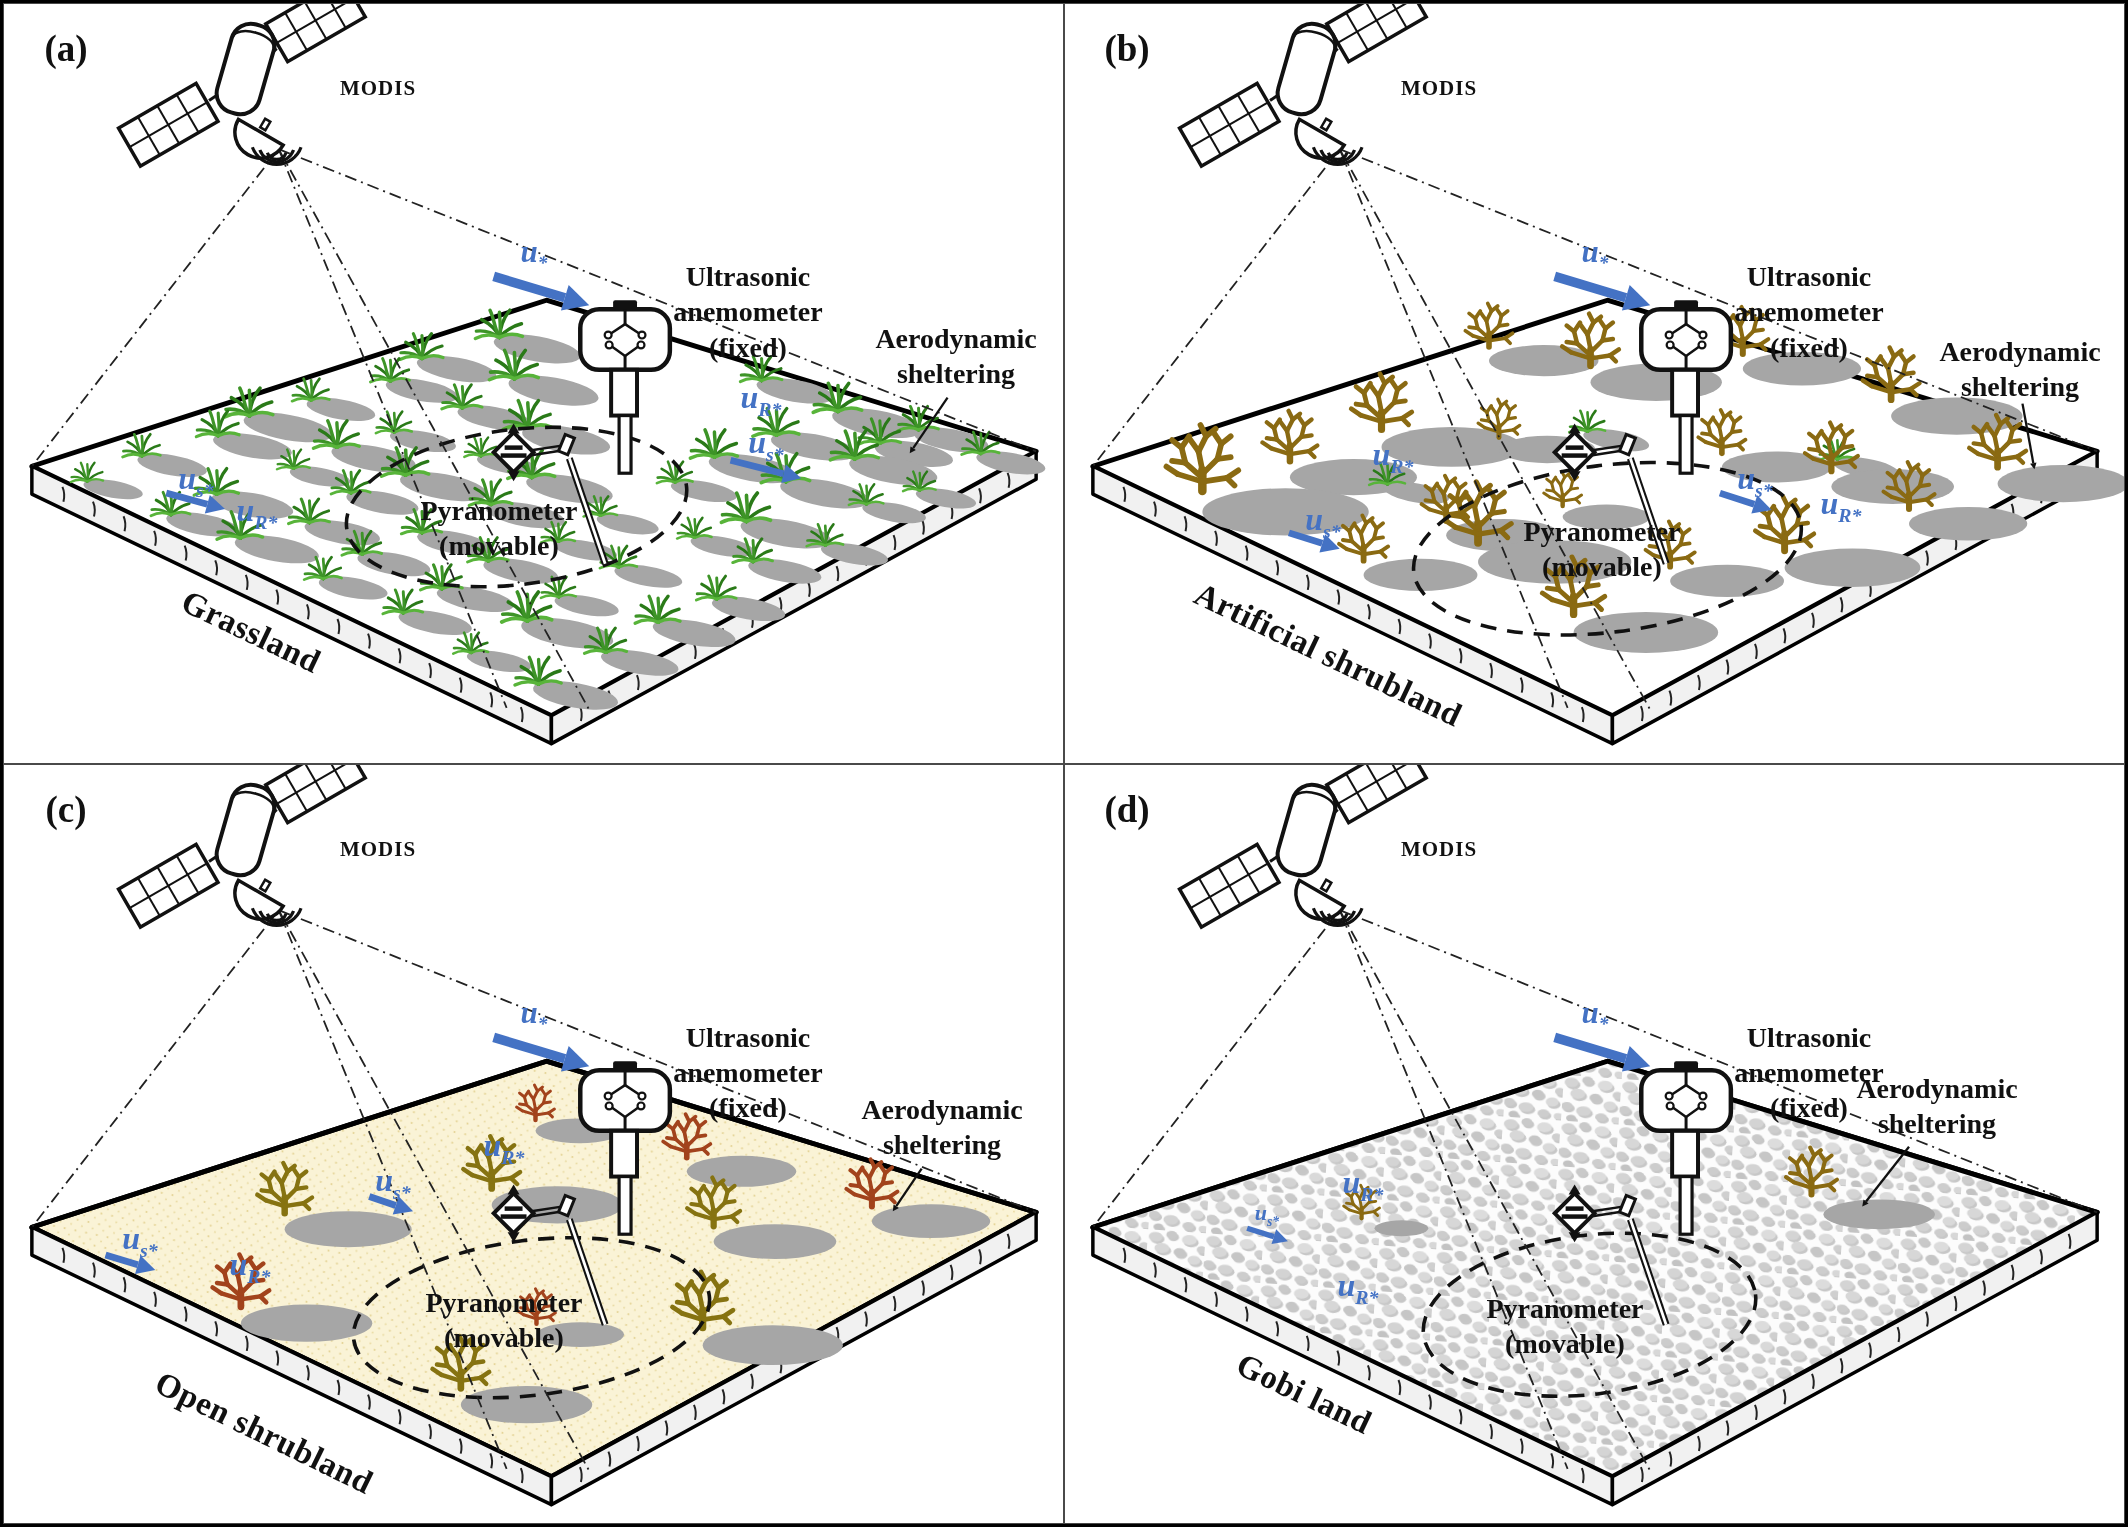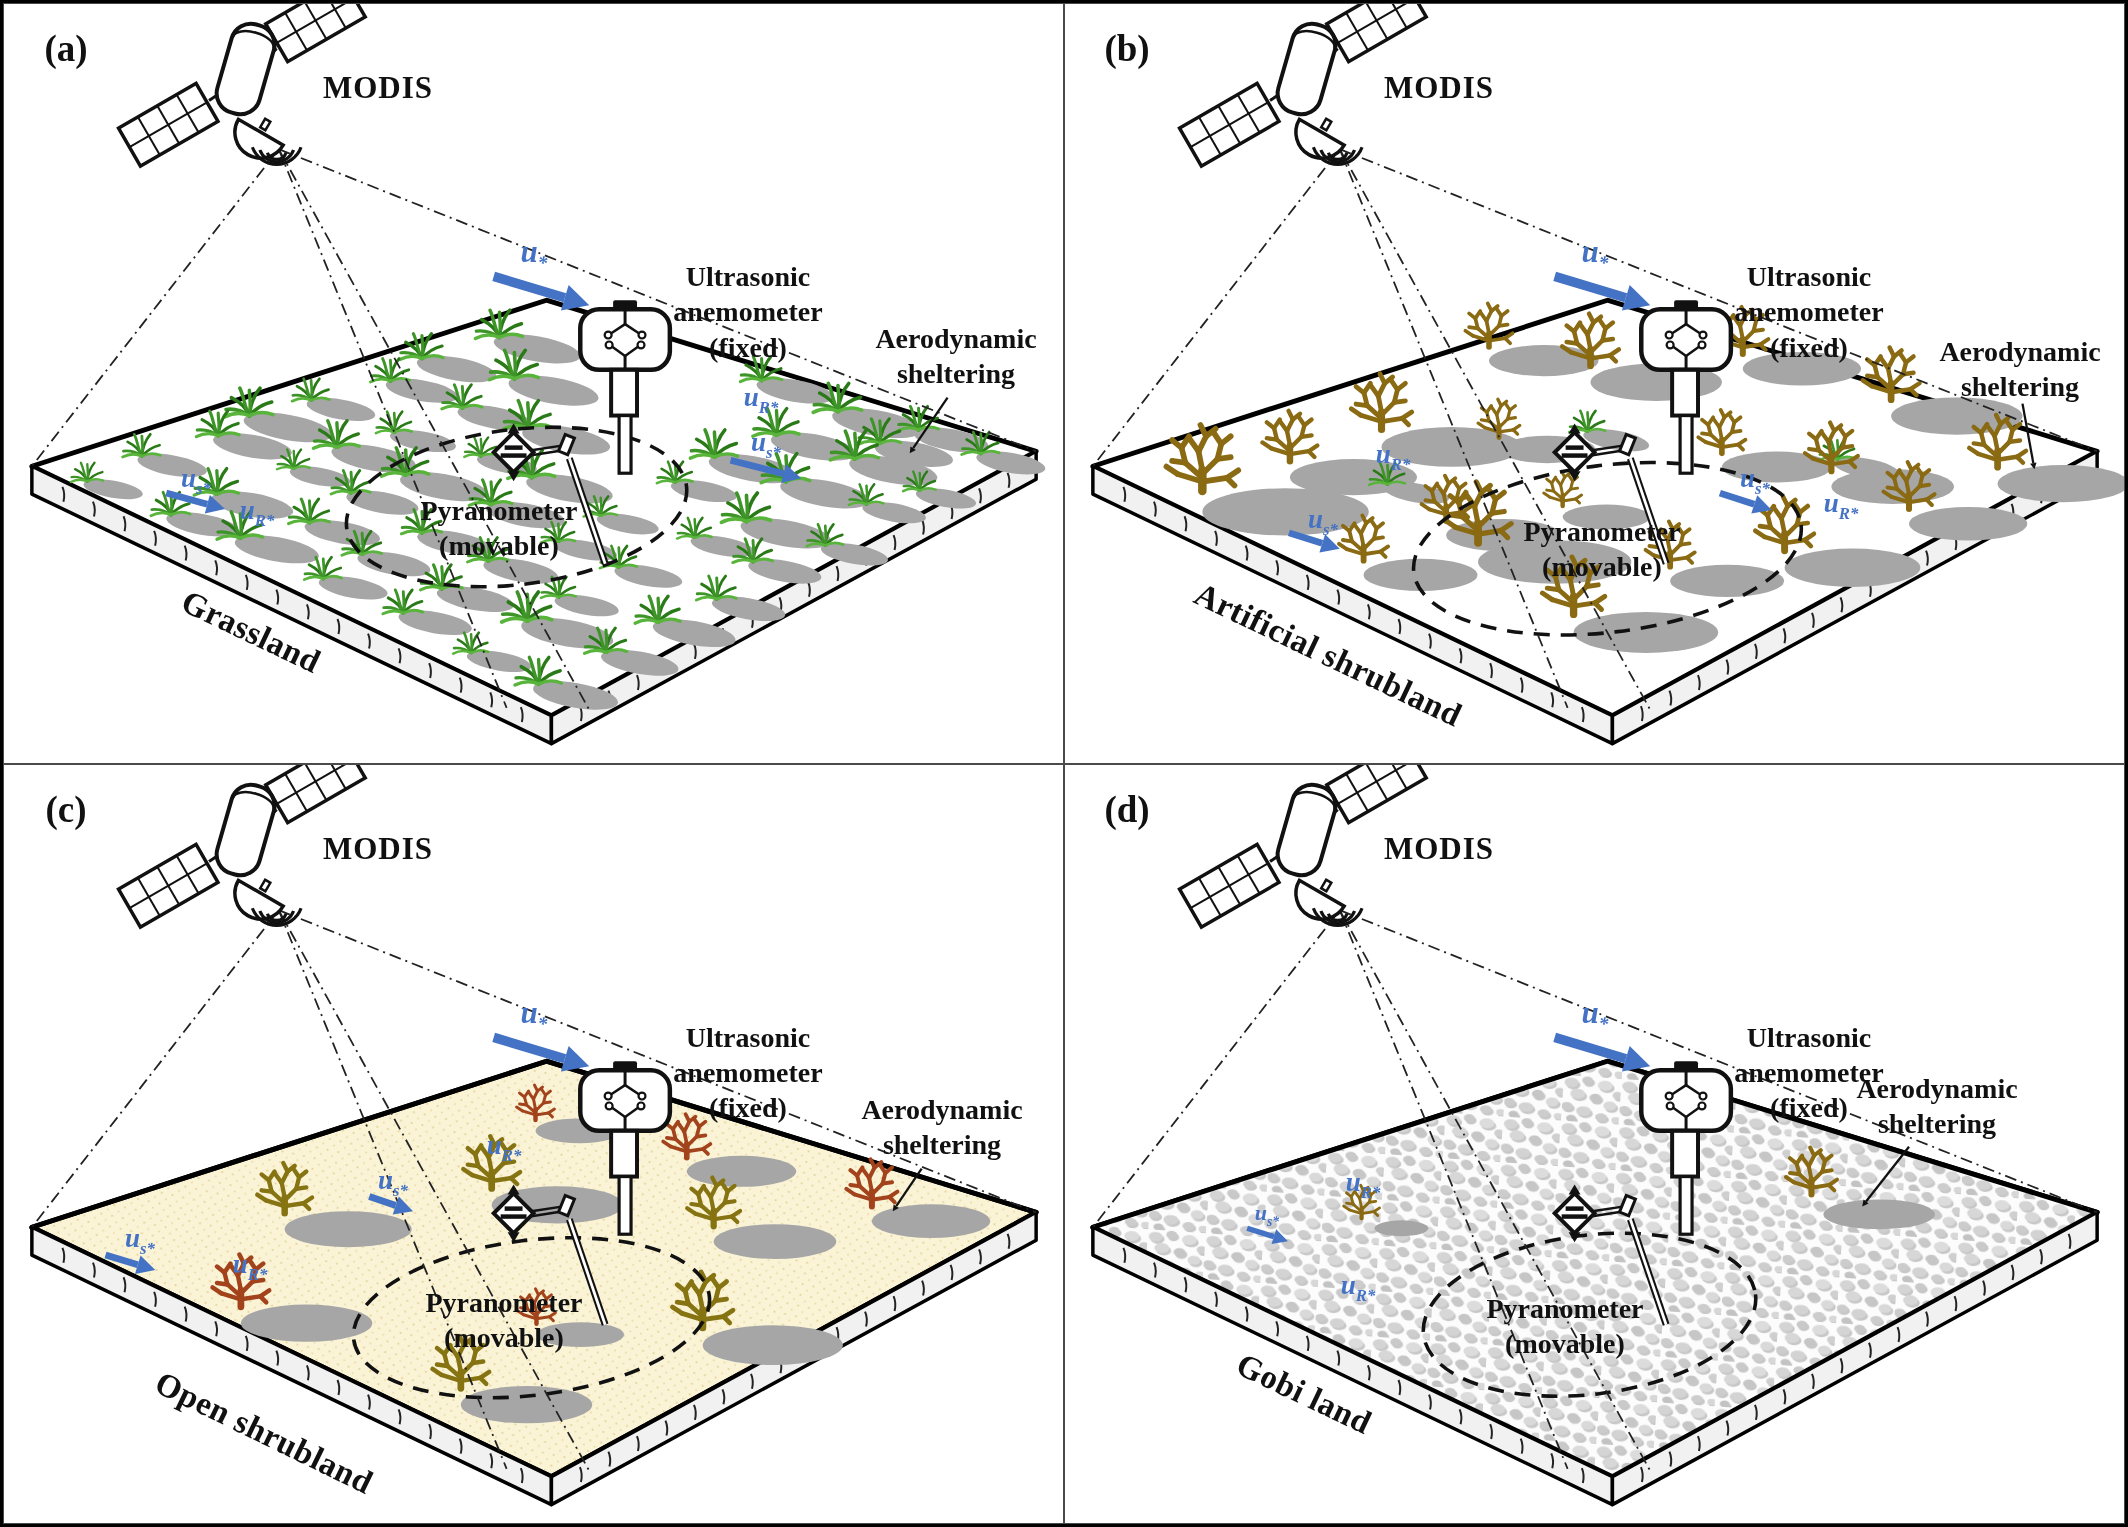--- a/index.html
+++ b/index.html
@@ -3,24 +3,24 @@
 <meta charset="utf-8">
 <style>
   html,body{margin:0;padding:0;background:#ffffff;}
   body{width:2128px;height:1527px;font-family:"Liberation Serif","DejaVu Serif",serif;}
   .figure{position:relative;width:2128px;height:1527px;border:3px solid #000;box-sizing:border-box;
           display:grid;grid-template-columns:1fr 1fr;grid-template-rows:1fr 1fr;background:#fff;}
   .panel{position:relative;border:1px solid #4a4a4a;box-sizing:border-box;overflow:hidden;background:#fff;}
   .scene{position:absolute;left:0;top:0;width:100%;height:100%;}
   .lbl{position:absolute;transform:translate(-50%,-50%);white-space:nowrap;color:#111;z-index:5;}
   .corner{font-weight:bold;font-size:37px;}
-  .modis{font-weight:bold;font-size:31px;letter-spacing:1px;text-align:center;}
+  .modis{font-weight:bold;font-size:21px;letter-spacing:1px;text-align:center;}
   .iblock{font-weight:bold;font-size:28px;line-height:1.26;text-align:center;}
   .land{font-weight:bold;font-size:33px;letter-spacing:0.5px;}
-  .wind{font-weight:bold;font-style:italic;font-size:27px;color:var(--accent,#4472c4);}
+  .wind{font-weight:bold;font-style:italic;font-size:32px;color:var(--accent,#4472c4);}
   .wind sub{font-size:0.62em;font-style:italic;}
   .u-star{font-size:31px;}
 </style>
 </head>
 <body>
 
 <div class="figure">
 
   <section class="panel">
     <svg class="scene" viewBox="0 0 1064 763" preserveAspectRatio="none">

